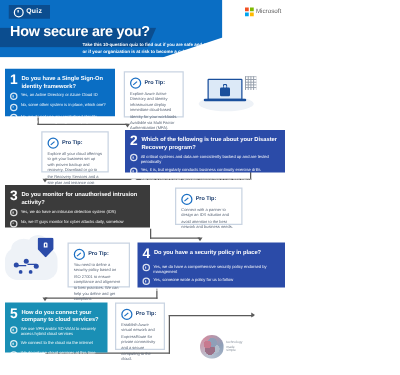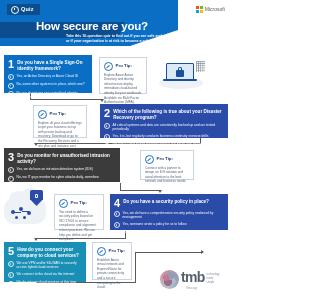--- a/index.html
+++ b/index.html
@@ -17,21 +17,21 @@
   .hdr-blue{position:absolute;left:0;top:0;width:178px;height:46px;background:#0a6ec4;
             clip-path:polygon(0 0,178px 0,178px 30px,130px 46px,0 46px);}
   .hdr-dark{position:absolute;left:0;top:22px;width:125px;height:16px;background:#0b4d8f;
             clip-path:polygon(0 0,125px 0,118px 16px,0 16px);}
   .quiz-chip{position:absolute;left:7px;top:4px;height:11px;padding:0 6px 0 4px;
              background:#0b4d8f;display:flex;align-items:center;gap:2px;}
   .quiz-chip .clk{width:6px;height:6px;border:1px solid #fff;border-radius:50%;position:relative;flex:0 0 auto;}
   .quiz-chip .clk:after{content:"";position:absolute;left:2px;top:1px;width:1px;height:2px;background:#fff;}
   .quiz-chip span{font-size:5.5px;font-weight:bold;color:#fff;letter-spacing:.2px;line-height:1;}
   .hdr-title{position:absolute;left:8px;top:21px;font-size:11.5px;font-weight:bold;color:#fff;
-             letter-spacing:-.2px;line-height:1;white-space:nowrap;z-index:4;margin-left:28px;}
+             letter-spacing:-.2px;line-height:1;white-space:nowrap;z-index:4;}
   .hdr-sub{position:absolute;left:66px;top:34px;width:110px;font-size:3.6px;color:#fff;
            line-height:1.45;z-index:5;font-weight:bold;}
   
   .ms-logo{position:absolute;right:7px;top:6px;display:flex;align-items:center;gap:2px;}
   .ms-grid{width:7px;height:7px;display:grid;grid-template-columns:1fr 1fr;grid-template-rows:1fr 1fr;gap:.6px;}
   .ms-grid i{display:block;}
   .ms-grid i:nth-child(1){background:#f25022;}
   .ms-grid i:nth-child(2){background:#7fba00;}
   .ms-grid i:nth-child(3){background:#00a4ef;}
   .ms-grid i:nth-child(4){background:#ffb900;}
@@ -323,22 +323,18 @@
   <div class="tip" style="left:92px;top:242px;width:40px;height:38px;">
     <div class="tip-hd">
       <span class="tip-ic"></span>
       <span class="tip-ttl">Pro Tip:</span>
     </div>
     <div class="tip-bd">Establish Azure virtual network and ExpressRoute for private connectivity and a secure computing to the cloud.</div>
   </div>
 
   <div class="tmb" style="left:160px;top:268px;">
     <span class="tmb-mark"></span>
-    <span>
-      <span class="tmb-txt">tmb</span>
-      <span class="tmb-sub" style="display:block;padding-left:5px;">Group</span>
-    </span>
     <span class="tmb-tag" style="white-space:pre-line;">technology
 made
 simple</span>
   </div>
 
 </div>
 
 </body></html>

